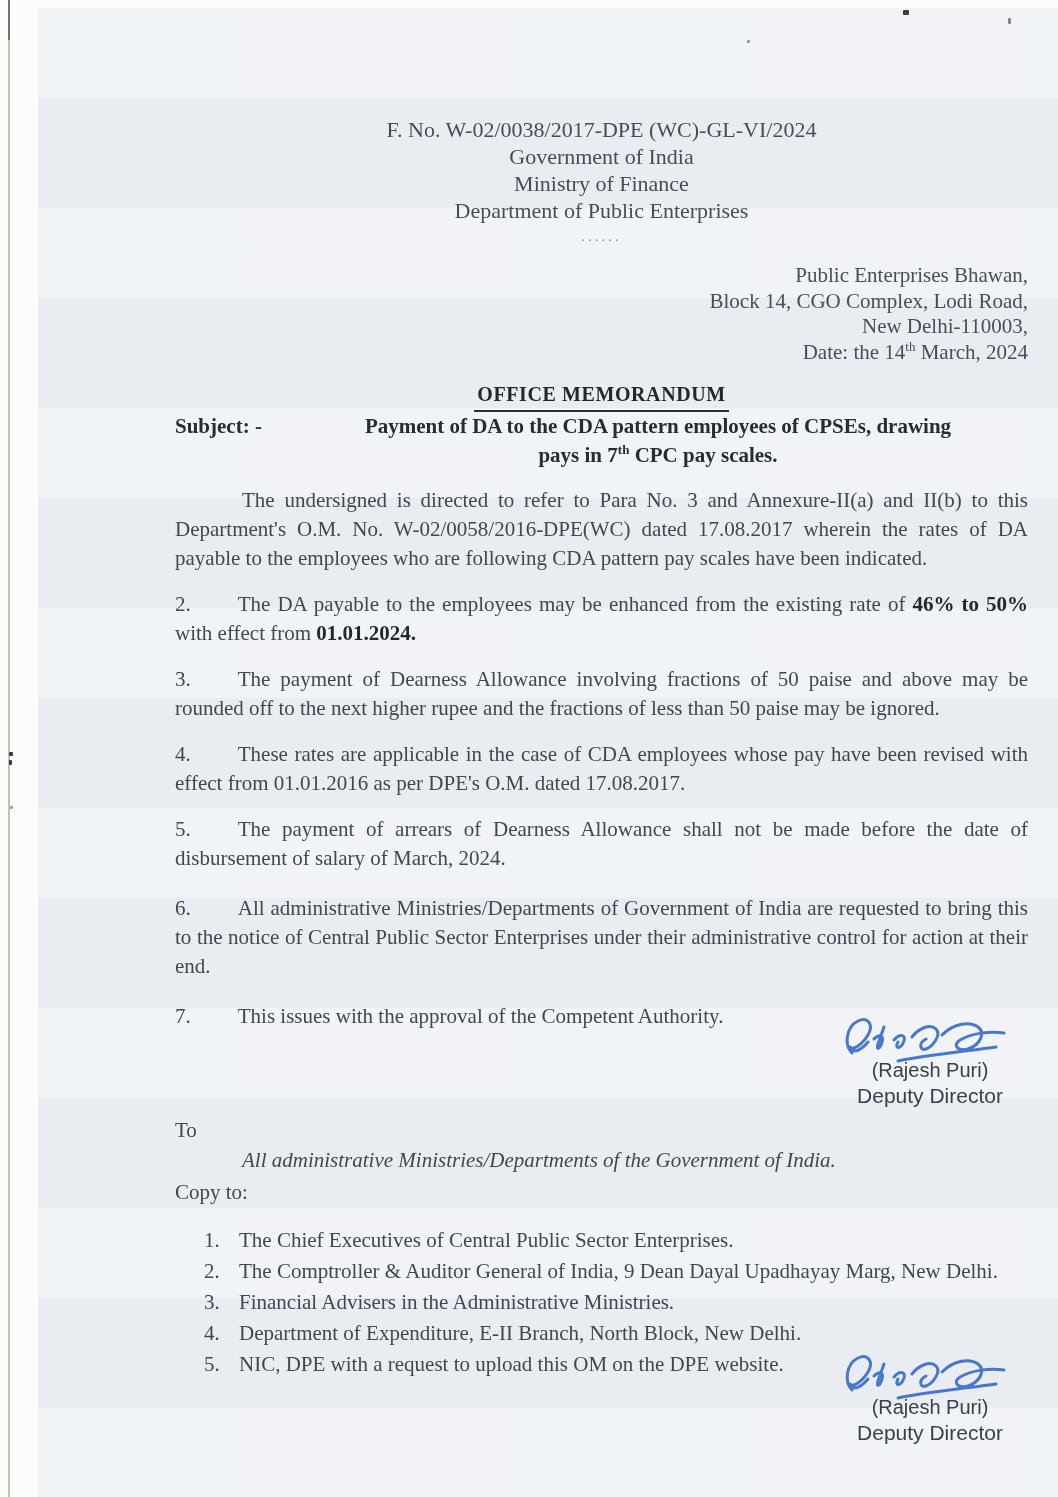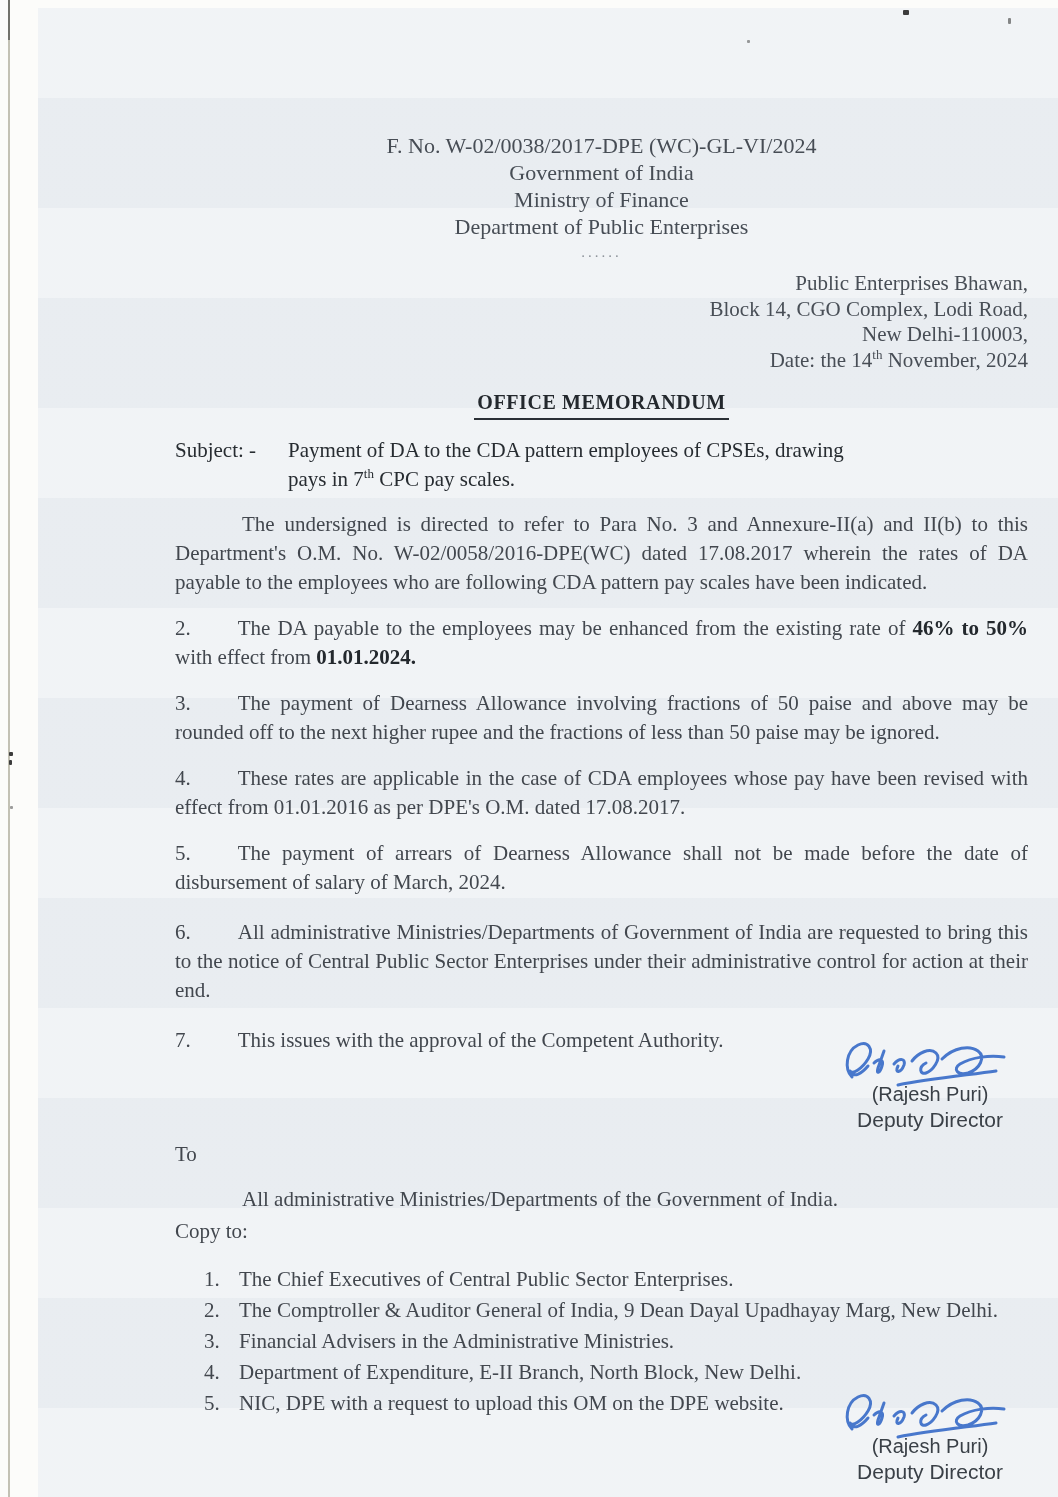--- a/index.html
+++ b/index.html
@@ -23,41 +23,41 @@
     left: 38px; top: 8px; right: 0; bottom: 0;
     background: #eef1f4;
     background-image: repeating-linear-gradient(
       180deg,
       rgba(255,255,255,.18) 0 90px,
       rgba(215,222,230,.22) 90px 200px);
   }
   .speck { position: absolute; background: #3c3c3c; border-radius: 1px; }
   .content {
     position: absolute;
-    left: 137px; top: 16px;
+    left: 137px; top: 0;
     width: 853px;
     color: #42474e;
     font-size: 21px;
     line-height: 29px;
   }
   .header-block { margin-top: 108px; text-align: center; font-size: 22px; line-height: 27px; color: #474d55; }
   .dots-separator { text-align: center; color: #8d939b; letter-spacing: 3px; font-size: 15px; line-height: 18px; margin-top: 3px; }
-  .address-block { text-align: right; margin-top: 10px; font-size: 21px; line-height: 25.5px; color: #484e56; }
+  .address-block { text-align: right; margin-top: 18px; font-size: 21px; line-height: 25.5px; color: #484e56; }
   sup { font-size: 13px; line-height: 0; vertical-align: super; }
   .om-title-wrap { text-align: center; margin-top: 15px; }
   .om-title {
     display: inline-block;
     font-weight: bold;
     font-size: 20px;
     letter-spacing: .6px;
     color: #23282d;
     border-bottom: 2.2px solid #2b3036;
     padding: 0 3px 1px 3px;
   }
-  .subject { position: relative; padding-left: 113px; margin-top: 16px; font-weight: normal; color: #272c31; line-height: 28.5px; }
+  .subject { position: relative; padding-left: 113px; font-weight: bold; color: #272c31; line-height: 28.5px; text-align: center; }
   .subject-label { position: absolute; left: 0; top: 0; }
   .para { margin: 17px 0 0 0; text-align: justify; }
   .para.first-indent { text-indent: 67px; }
   .para.gap-before { margin-top: 21px; }
   .pnum { }
   .pgap { display: inline-block; width: 47px; }
   b { color: #23282d; }
   .sig-block {
     width: 230px;
     margin-left: auto;
@@ -67,21 +67,21 @@
     color: #3a4047;
     line-height: 25px;
     position: relative;
   }
   .sig-block.top { margin-top: -22px; }
   .sig-block.bottom { margin-top: -34px; }
   .sig-scrawl { display: block; margin: 0 auto -15px auto; }
   .sig-name { font-size: 20px; }
   .sig-title { font-size: 21px; }
   .to-label { margin-top: 8px; }
-  .to-text { margin-top: 16px; text-indent: 67px; }
+  .to-text { margin-top: 1px; text-indent: 67px; font-style: italic; }
   .copy-label { margin-top: 3px; }
   .copy-list { margin: 18px 0 0 29px; }
   .copy-item { display: flex; line-height: 31px; }
   .cnum { flex: none; width: 35px; }
   .ctext { flex: 1; text-align: justify; }
 </style>
 </head>
 <body>
 
 <div class="scan-edge-line"></div>
@@ -102,21 +102,21 @@
       <div>Ministry of Finance</div>
       <div>Department of Public Enterprises</div>
     </div>
 
     <div class="dots-separator">......</div>
 
     <div class="address-block">
       <div>Public Enterprises Bhawan,</div>
       <div>Block 14, CGO Complex, Lodi Road,</div>
       <div>New Delhi-110003,</div>
-      <div><span>Date: the 14</span><sup>th</sup><span> November, 2024</span></div>
+      <div><span>Date: the 14</span><sup>th</sup><span> March, 2024</span></div>
     </div>
 
     <div class="om-title-wrap">
       <span class="om-title">OFFICE MEMORANDUM</span>
     </div>
 
     <div class="subject">
       <span class="subject-label">Subject: -</span>
       <div>
         <span>Payment of DA to the CDA pattern employees of CPSEs, drawing</span><br>

